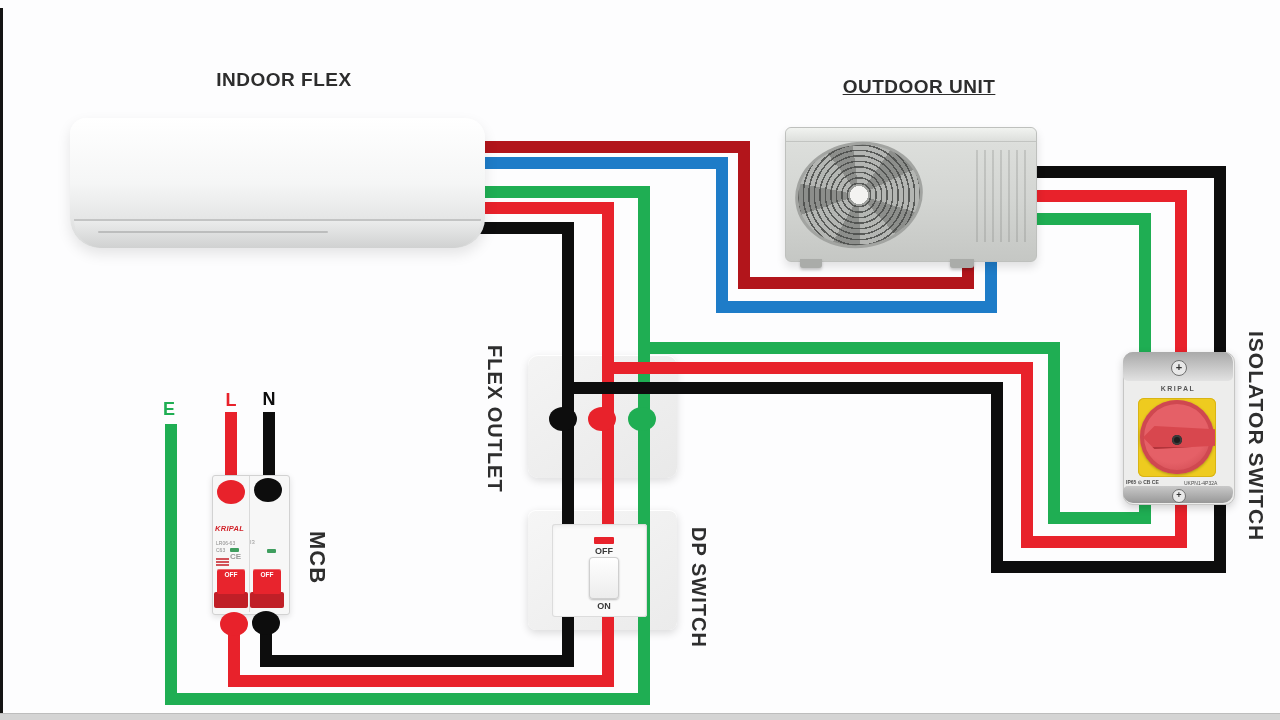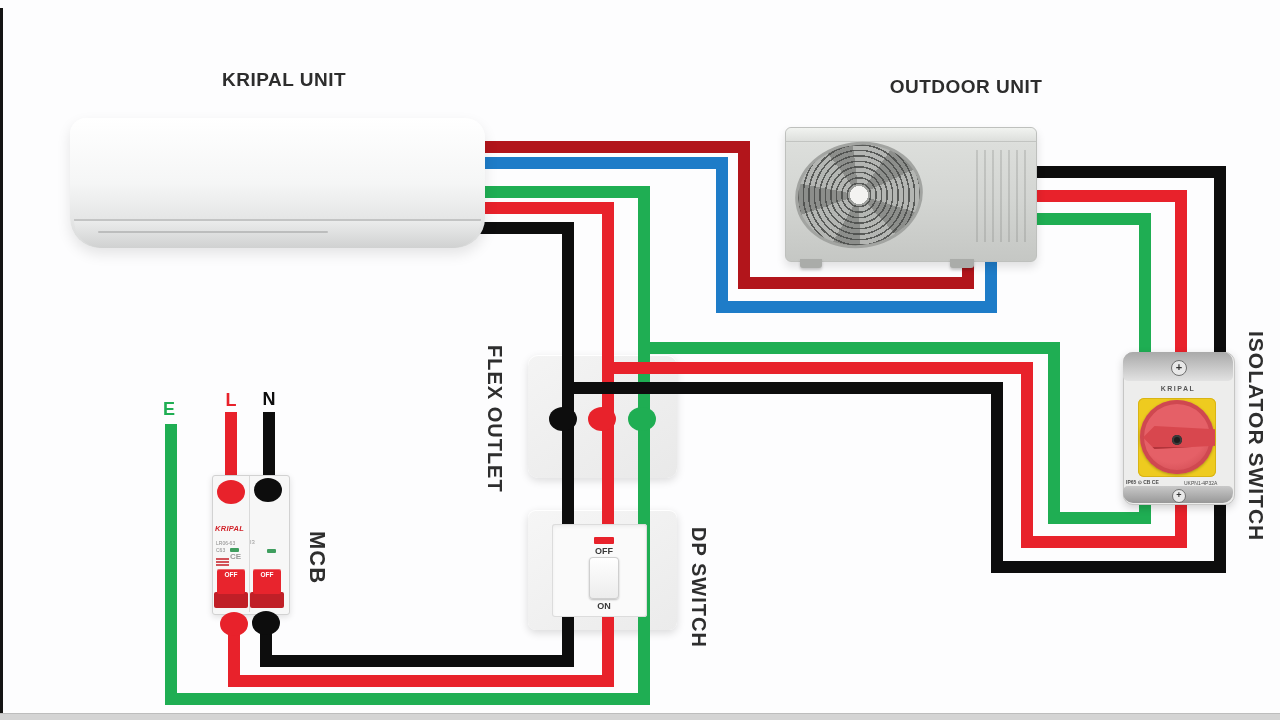--- a/index.html
+++ b/index.html
@@ -206,22 +206,22 @@
   <div class="abs iso-brand">KRIPAL</div>
   <div class="abs iso-yellow"></div>
   <div class="abs iso-knob"></div>
   <div class="abs iso-handle"></div>
   <div class="abs iso-handle-dot"></div>
   <div class="abs iso-cert">IP65 ⊙ CB CE</div>
   <div class="abs iso-model">UKPN1-4P32A</div>
   <div class="abs iso-cap-bot"></div>
   <div class="screw" style="left:1172px;top:489px;width:12px;height:12px;font-size:9px;line-height:11px;">+</div>
 
-  <div class="h-label" style="left:209px;top:69px;width:150px;">KRIPAL UNIT</div>
-  <div class="h-label" style="left:885px;top:76px;width:162px;">OUTDOOR UNIT</div>
+  <div class="h-label" style="left:209px;top:69px;width:150px;">INDOOR FLEX</div>
+  <div class="h-label" style="left:838px;top:76px;width:162px;text-decoration:underline;">OUTDOOR UNIT</div>
   <div class="v-label" style="left:483px;top:345px;font-size:20px;">FLEX OUTLET</div>
   <div class="v-label" style="left:687px;top:527px;font-size:20px;">DP SWITCH</div>
   <div class="v-label" style="left:304px;top:531px;font-size:22px;">MCB</div>
   <div class="v-label" style="left:1244px;top:331px;font-size:21px;">ISOLATOR SWITCH</div>
   <div class="eln" style="left:160px;top:399px;color:var(--wire-green);">E</div>
   <div class="eln" style="left:222px;top:390px;color:var(--wire-red);">L</div>
   <div class="eln" style="left:260px;top:389px;color:var(--wire-black);">N</div>
 
   <div class="abs bottom-bar"></div>
 </div>

